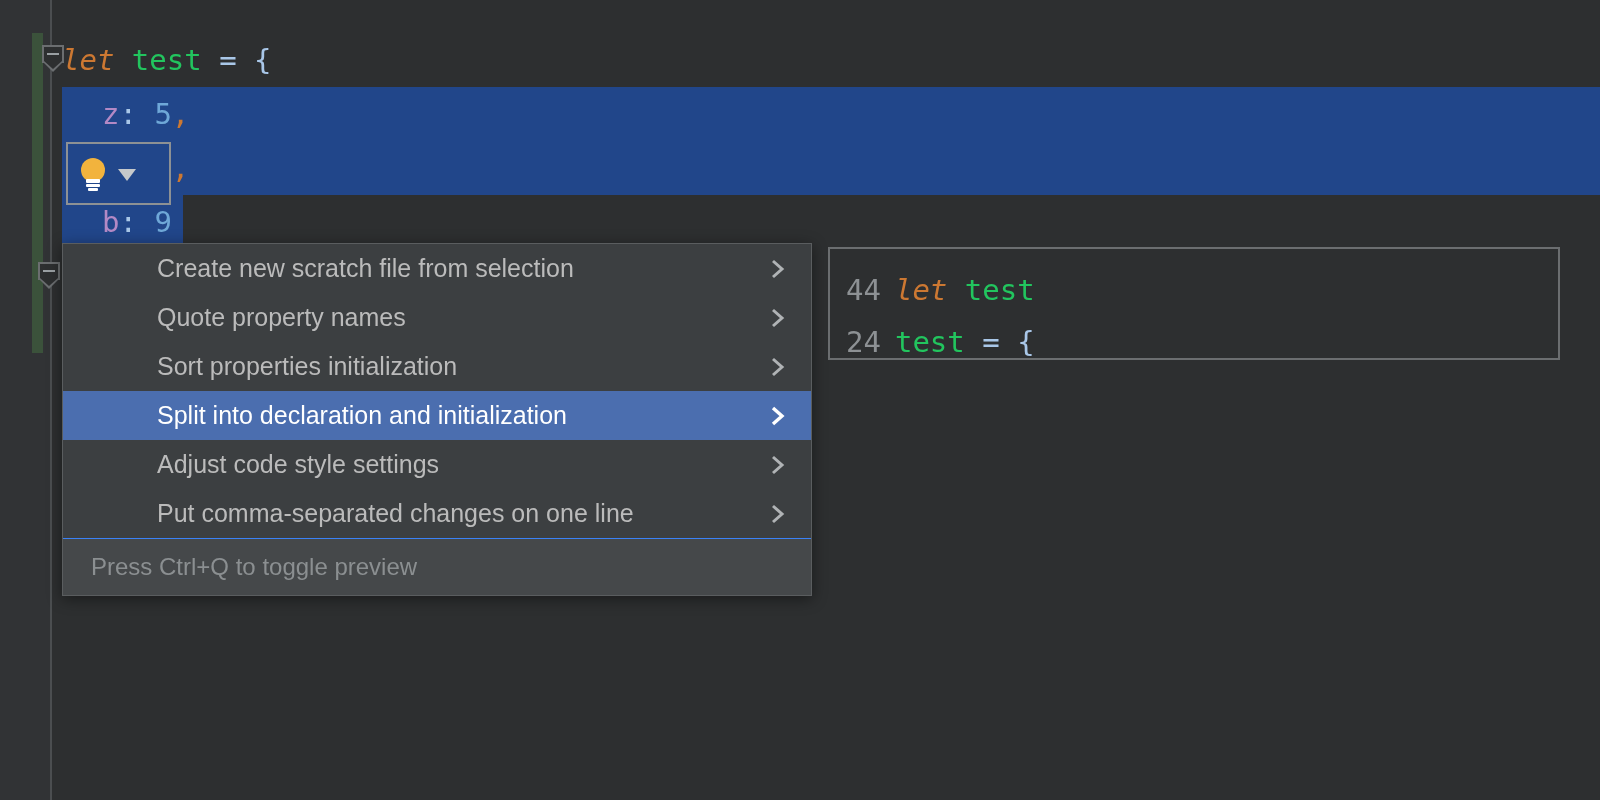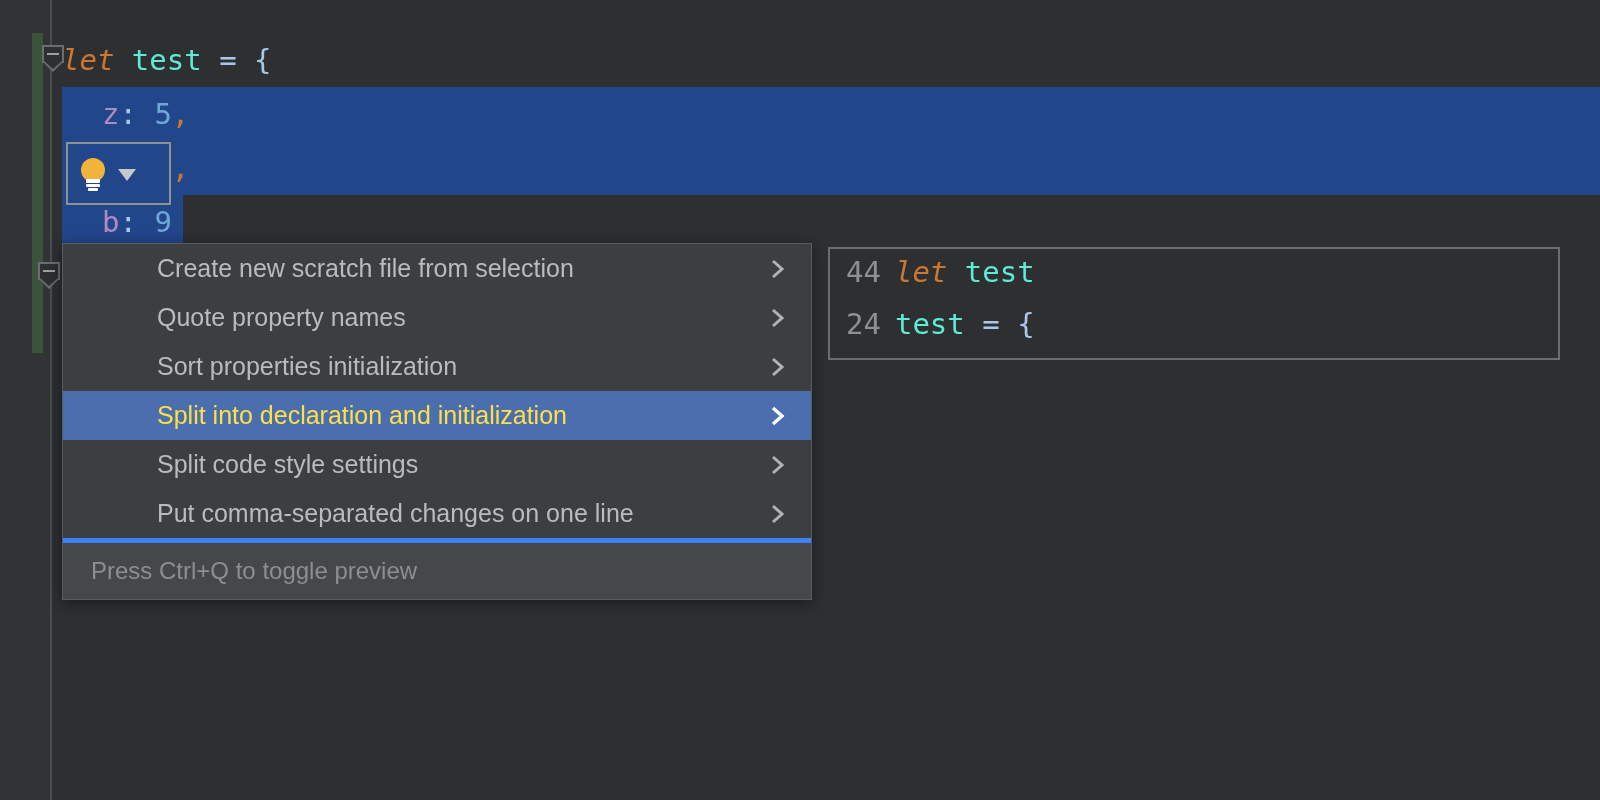--- a/index.html
+++ b/index.html
@@ -103,21 +103,21 @@
     height: 54px;
     white-space: pre;
     display: flex;
     align-items: center;
   }
   .sel-band {
     position: absolute;
     background: #21468a;
   }
   .kw   { color: #cc7832; font-style: italic; }
-  .plain{ color: #5eead4; }
+  .plain{ color: #22c55e; }
   .prop { color: #b389c5; }
   .num  { color: #6fa8d8; }
   .punct{ color: #a9c7e8; }
   .comma{ color: #cc7832; }
 
   
   .bulb-box {
     position: absolute;
     left: 66px; top: 142px;
     width: 105px; height: 63px;
@@ -148,35 +148,35 @@
     display: flex;
     align-items: center;
     color: #bbbbbb;
     font-size: 25px;
     box-sizing: border-box;
     padding-left: 94px;
     padding-right: 22px;
   }
   .menu-item.selected {
     background: #4b6eaf;
-    color: #fde047;
+    color: #ffffff;
   }
   .menu-item .label { flex: 1; white-space: nowrap; }
   .item-icon {
     position: absolute;
     left: 40px;
     top: 50%;
     transform: translateY(-50%);
     width: 30px; height: 30px;
   }
   .chev { width: 22px; height: 26px; flex: none; }
   .menu-footer {
     height: 56px;
     background: #45484a;
-    border-top: 5px solid #3b82f6;
+    border-top: 1px solid #3b82f6;
     display: flex;
     align-items: center;
     padding-left: 28px;
     color: #8b8f91;
     font-size: 24px;
   }
 
   
   #preview {
     position: absolute;
@@ -185,21 +185,21 @@
     background: #2d2f30;
     border: 2px solid #6b6e70;
     box-sizing: border-box;
     font-family: "DejaVu Sans Mono", monospace;
     font-size: 29px;
     padding-top: 6px;
   }
   .pv-line {
     height: 52px;
     display: flex;
-    align-items: flex-start;
+    align-items: flex-end;
     white-space: pre;
     padding-left: 16px;
   }
   .pv-num {
     color: #8d9194;
     margin-right: 14px;
   }
 </style>
 </head>
 <body>
@@ -292,21 +292,21 @@
   </div>
 
   <div class="menu-item selected">
     <span class="label">Split into declaration and initialization</span>
     <svg class="chev" viewBox="0 0 22 26">
       <polyline points="6,5 15,13 6,21" fill="none" stroke="#ffffff" stroke-width="3.4"></polyline>
     </svg>
   </div>
 
   <div class="menu-item">
-    <span class="label">Split code style settings</span>
+    <span class="label">Adjust code style settings</span>
     <svg class="chev" viewBox="0 0 22 26">
       <polyline points="6,5 15,13 6,21" fill="none" stroke="#b0b3b5" stroke-width="3"></polyline>
     </svg>
   </div>
 
   <div class="menu-item">
     <span class="label">Put comma-separated changes on one line</span>
     <svg class="chev" viewBox="0 0 22 26">
       <polyline points="6,5 15,13 6,21" fill="none" stroke="#b0b3b5" stroke-width="3"></polyline>
     </svg>

